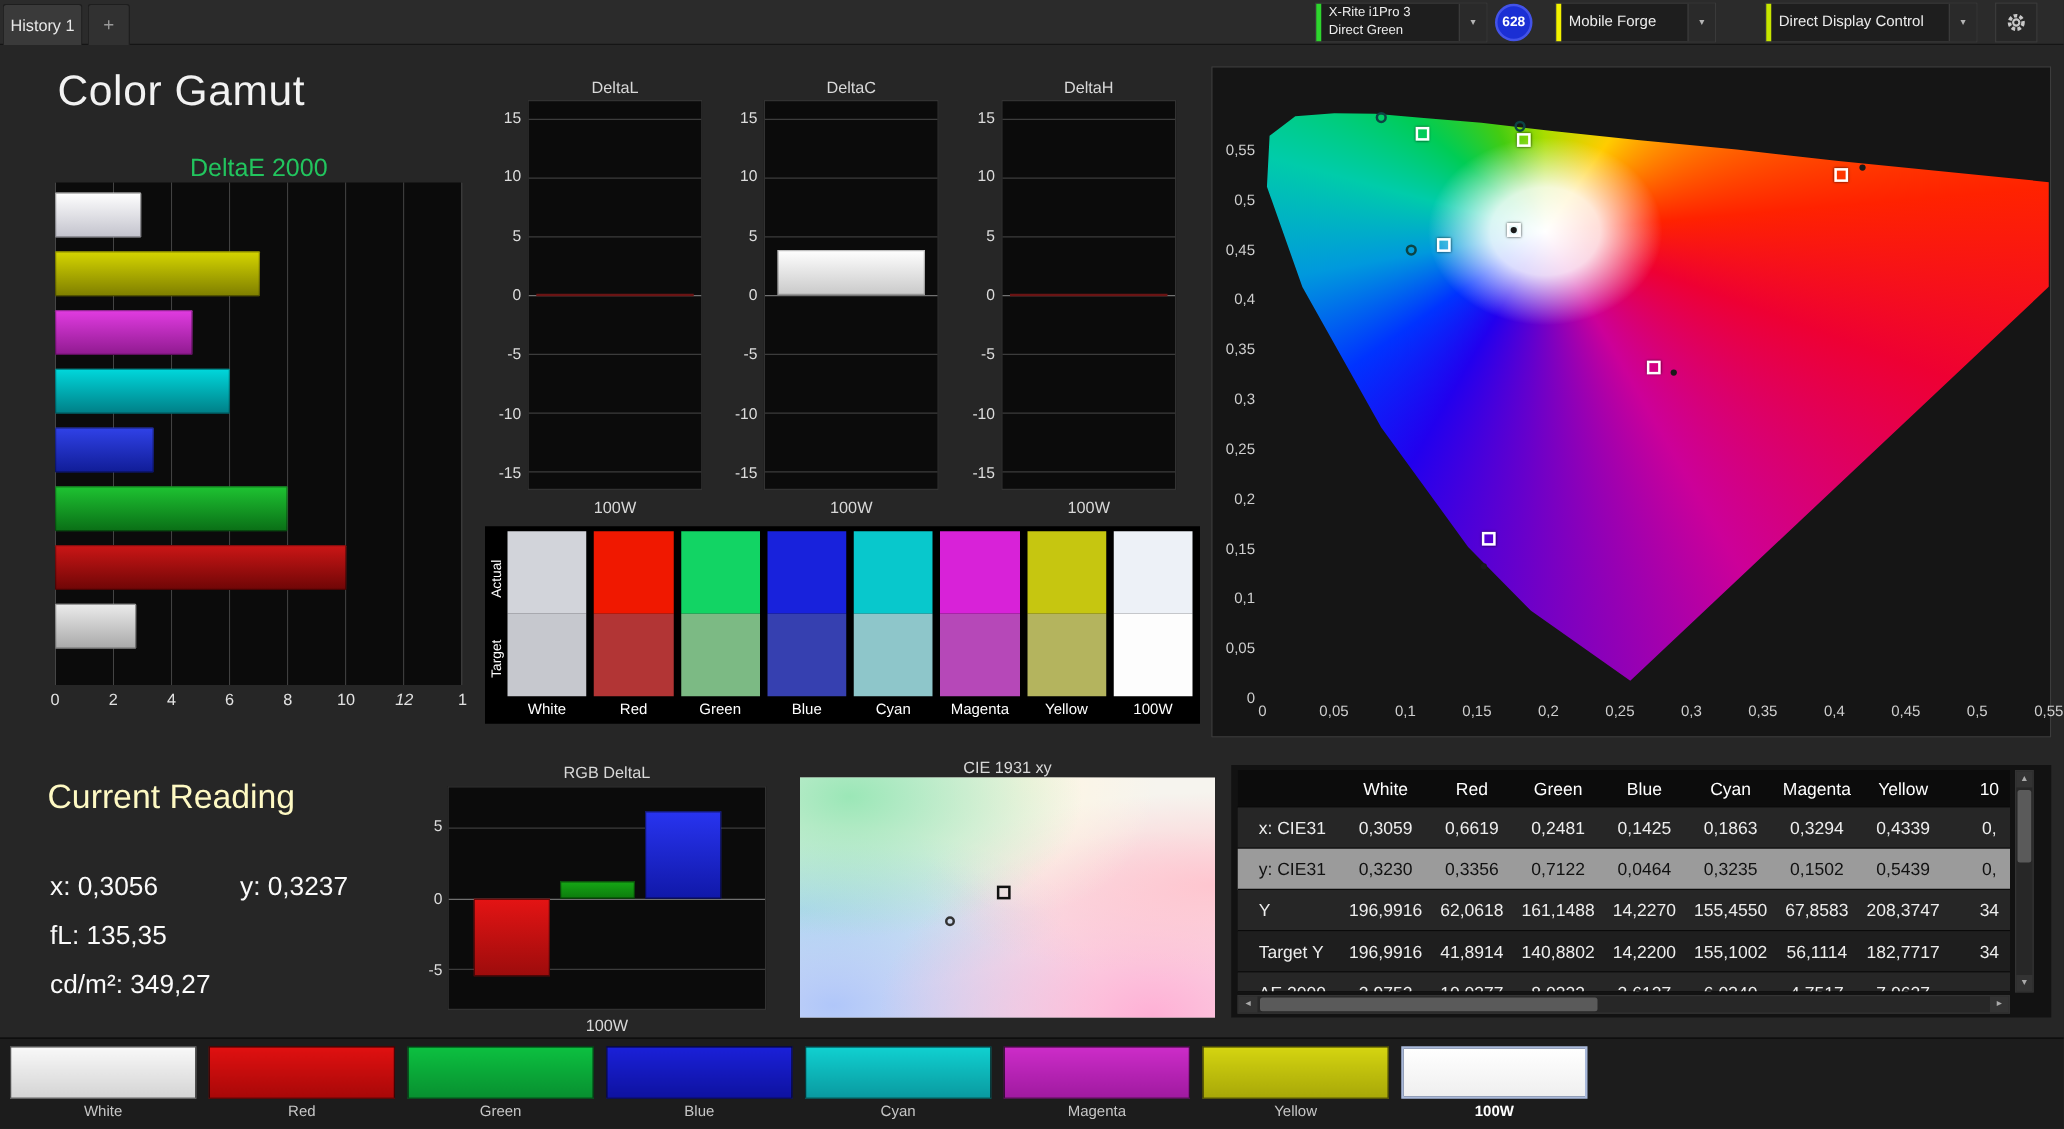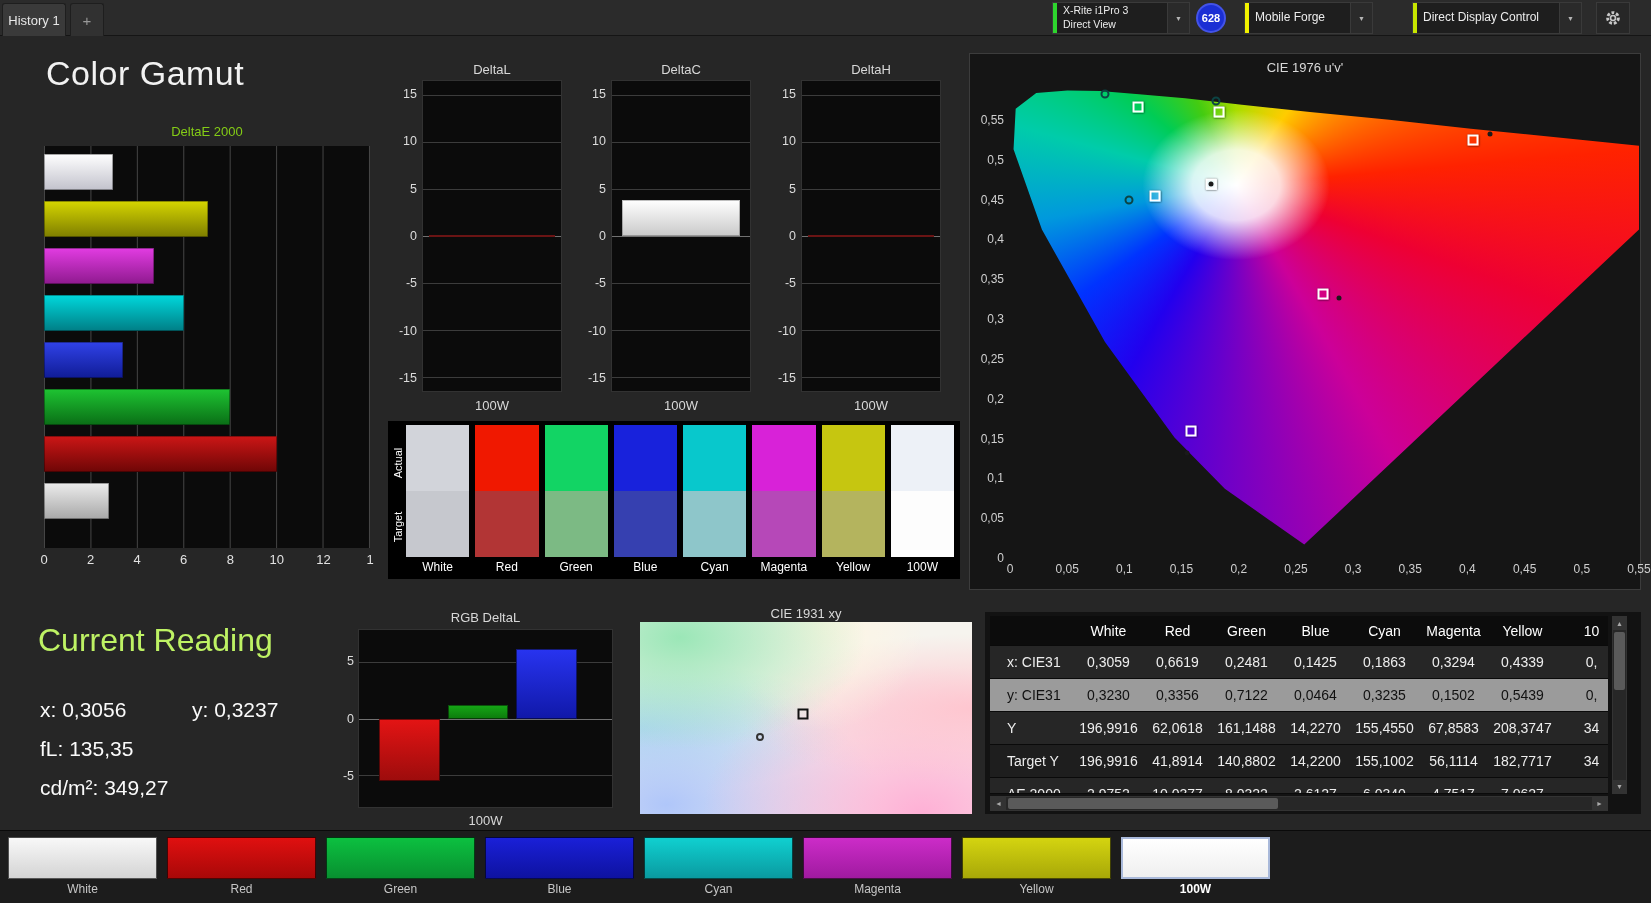--- a/index.html
+++ b/index.html
@@ -21,25 +21,25 @@
   .dd { position:absolute; top:2px; height:32px; background:#1e1e1e; border:1px solid #3a3a3a; display:flex; align-items:stretch; cursor:pointer; }
   .dd .ind { width:4px; }
   .dd .dd-text { flex:1; display:flex; flex-direction:column; justify-content:center; padding-left:6px; font-size:10.5px; line-height:1.3; color:#ececec; white-space:nowrap; overflow:hidden; }
   .dd .dd-text.single { font-size:12px; }
   .dd .chev { width:22px; background:#2a2a2a; border-left:1px solid #3a3a3a; display:flex; align-items:center; justify-content:center; font-size:7px; color:#b5b5b5; }
   .badge { position:absolute; left:1196px; top:3px; width:30px; height:30px; border-radius:50%; background:#1b2fd4; border:2px solid #4353e8; color:#fff; font-size:11px; font-weight:bold; display:flex; align-items:center; justify-content:center; }
   .gearbtn { position:absolute; left:1596px; top:2px; width:34px; height:32px; background:#272727; border:1px solid #3a3a3a; display:flex; align-items:center; justify-content:center; }
 
   
   .page-title { left:46px; top:54px; font-size:34px; color:#f2f2f2; letter-spacing:.5px; }
-  .cr-title { left:38px; top:622px; font-size:32px; color:#bef264; }
+  .cr-title { left:38px; top:622px; font-size:27px; color:#fef9c3; }
   .cr-val { font-size:21px; color:#fafafa; }
 
   
-  .de-title { left:44px; top:124px; width:326px; text-align:center; font-size:13px; color:#84cc16; }
+  .de-title { left:44px; top:124px; width:326px; text-align:center; font-size:20px; color:#22c55e; }
   .de-chart { left:44px; top:146px; width:326px; height:402px; background:#0b0b0b;
     background-image:linear-gradient(90deg,#454545 1px,transparent 1px);
     background-size:calc(100%/7) 100%; border-right:1px solid #454545; padding-top:8px; }
   .de-row { height:36px; margin-bottom:11px; }
   .de-bar { height:100%; box-shadow:inset 0 0 0 1px rgba(0,0,0,.35); border-radius:1px; }
   .de-xticks { left:44px; top:552px; width:326px; height:16px; position:absolute; }
   .de-xtick { position:absolute; transform:translateX(-50%); font-size:13px; color:#e2e2e2; }
 
   
   .dchart { position:absolute; top:62px; width:140px; height:360px; }
@@ -150,21 +150,21 @@
       <span>History 1</span>
     </div>
   <div class="tab add">
       <span>+</span>
     </div>
 
   <div class="dd" style="left:1052px;width:138px;">
     <span class="ind" style="background: rgb(46, 213, 46);"></span>
     <span class="dd-text">
       <span>X-Rite i1Pro 3</span>
-      <span>Direct View</span>
+      <span>Direct Green</span>
     </span>
     <span class="chev">▼</span>
   </div>
 
   <div class="badge">628</div>
 
   <div class="dd" style="left:1244px;width:129px;">
     <span class="ind" style="background: rgb(242, 242, 0);"></span>
     <span class="dd-text single">Mobile Forge</span>
     <span class="chev">▼</span>
@@ -212,21 +212,21 @@
       <div class="de-bar" style="width: 20%; background: linear-gradient(rgb(236, 236, 236), rgb(168, 168, 168));"></div>
     </div>
   </div>
 <div class="de-xticks">
     <div class="de-xtick" style="left: 0%;">0</div>
     <div class="de-xtick" style="left: 14.2857%;">2</div>
     <div class="de-xtick" style="left: 28.5714%;">4</div>
     <div class="de-xtick" style="left: 42.8571%;">6</div>
     <div class="de-xtick" style="left: 57.1429%;">8</div>
     <div class="de-xtick" style="left: 71.4286%;">10</div>
-    <div class="de-xtick" style="left: 85.7143%;">12</div>
+    <div class="de-xtick" style="left: 85.7143%; font-style: italic;">12</div>
     <div class="de-xtick" style="left: 100%;">1</div>
   </div>
 
 <div class="dchart" style="left:422px">
   <div class="dc-title">DeltaL</div>
   <div class="dc-yticks">
       <div class="dc-ytick" style="top: 4.54545%;">15</div>
       <div class="dc-ytick" style="top: 19.697%;">10</div>
       <div class="dc-ytick" style="top: 34.8485%;">5</div>
       <div class="dc-ytick" style="top: 50%;">0</div>
@@ -336,21 +336,20 @@
       </div>
       <div class="sw-col">
         <div class="sw-actual" style="background: rgb(237, 241, 247);"></div>
         <div class="sw-target" style="background: rgb(253, 253, 253);"></div>
         <div class="sw-label">100W</div>
       </div>
     </div>
 </div>
 
 <div class="abs cie76">
-  <div class="cie76-title">CIE 1976 u'v'</div>
   <div class="cie76-yticks">
       <div class="c76-ytick" style="top: 6.77966%;">0,55</div>
       <div class="c76-ytick" style="top: 15.2542%;">0,5</div>
       <div class="c76-ytick" style="top: 23.7288%;">0,45</div>
       <div class="c76-ytick" style="top: 32.2034%;">0,4</div>
       <div class="c76-ytick" style="top: 40.678%;">0,35</div>
       <div class="c76-ytick" style="top: 49.1525%;">0,3</div>
       <div class="c76-ytick" style="top: 57.6271%;">0,25</div>
       <div class="c76-ytick" style="top: 66.1017%;">0,2</div>
       <div class="c76-ytick" style="top: 74.5763%;">0,15</div>

